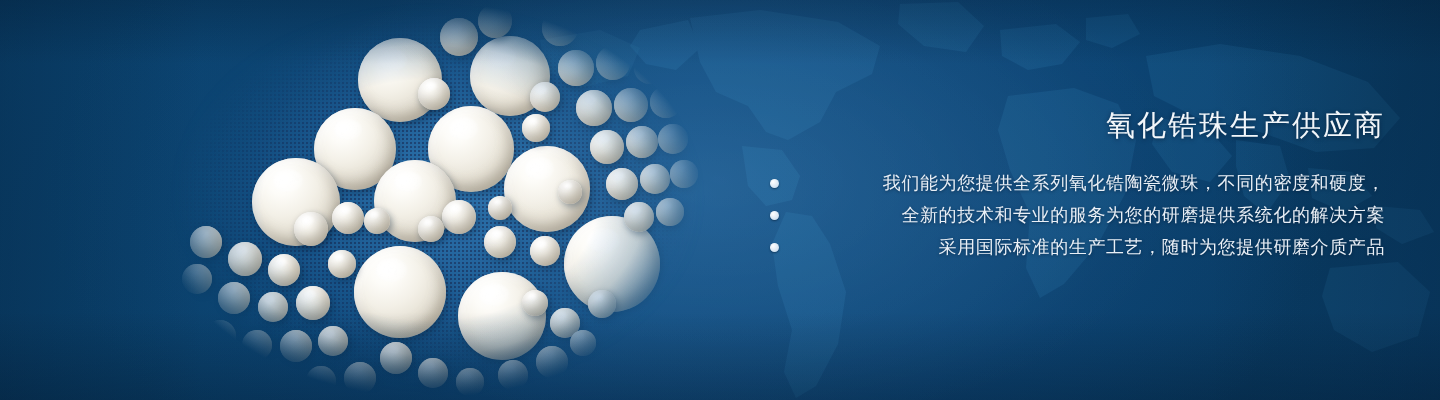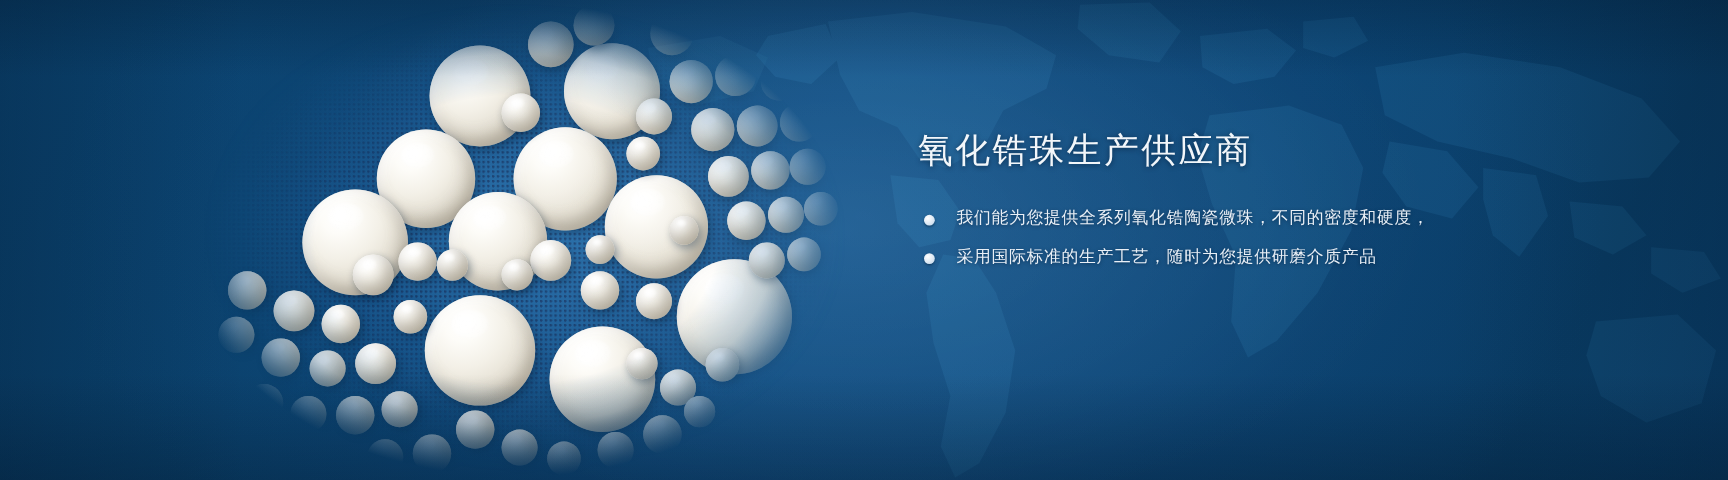--- a/index.html
+++ b/index.html
@@ -83,39 +83,40 @@
     border-radius:50%;
     background:radial-gradient(ellipse at 40% 40%, rgba(255,255,255,.95) 0%, rgba(255,255,255,.45) 55%, rgba(255,255,255,0) 100%);
     filter:blur(1px);
   }
 
   
   .copy{
     position:absolute;
     left:765px; top:108px;
     width:620px;
+    text-align:right;
   }
   .headline{
     font-size:29px;
     line-height:1.22;
     font-weight:400;
     letter-spacing:2px;
     color:#f2f6fa;
     text-shadow:0 1px 4px rgba(2,22,44,.65);
     white-space:nowrap;
   }
   .bullets{
     margin-top:28px;
     list-style:none;
   }
   .bullet{
     position:relative;
     padding-left:32px;
     margin-bottom:9px;
-    font-size:14px;
+    font-size:18px;
     line-height:23px;
     color:#e9eff6;
     letter-spacing:.6px;
     text-shadow:0 1px 3px rgba(2,22,44,.55);
   }
   .bullet:last-child{ margin-bottom:2px; }
   .dot{
     position:absolute;
     left:5px; top:8px;
     width:9px; height:9px;
@@ -249,18 +250,22 @@
   <div class="copy">
     <h1 class="headline">氧化锆珠生产供应商</h1>
 
     <ul class="bullets">
       <li class="bullet">
         <span class="dot"></span>
         <span class="bullet-line">我们能为您提供全系列氧化锆陶瓷微珠，不同的密度和硬度，</span>
       </li>
       <li class="bullet">
         <span class="dot"></span>
+        <span class="bullet-line">全新的技术和专业的服务为您的研磨提供系统化的解决方案</span>
+      </li>
+      <li class="bullet">
+        <span class="dot"></span>
         <span class="bullet-line">采用国际标准的生产工艺，随时为您提供研磨介质产品</span>
       </li>
     </ul>
   </div>
 
 </div>
 
 </body></html>

